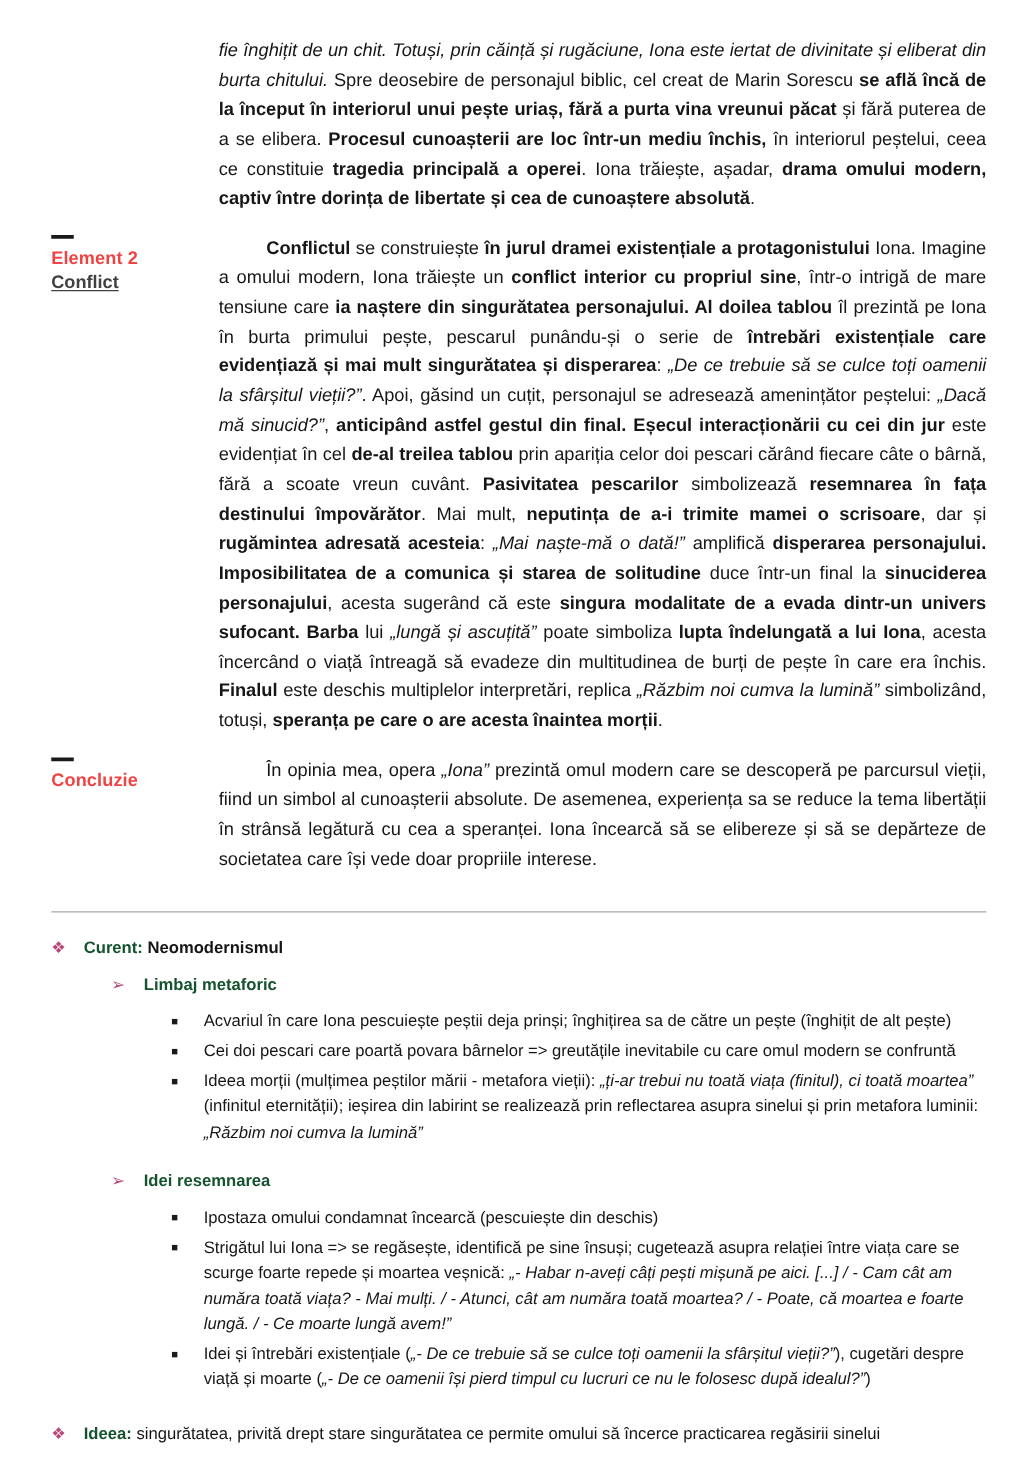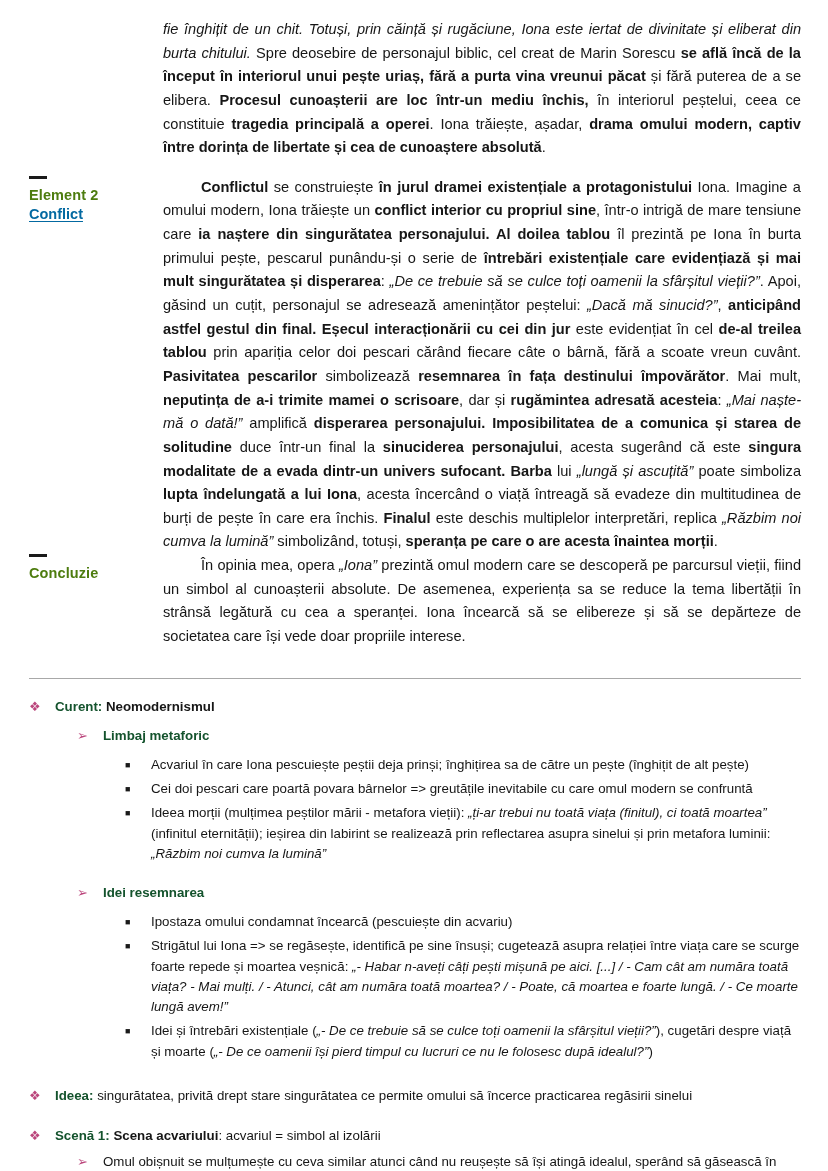--- a/index.html
+++ b/index.html
@@ -9,21 +9,21 @@
   }
   body {
     width: 828px;
     height: 1171px;
     font-family: "Liberation Sans", sans-serif;
     color: #111111;
     position: relative;
     overflow: hidden;
   }
 
-  .page { position: relative; width: 828px; height: 960px; padding: 4px; }
+  .page { position: relative; width: 828px; height: 960px; padding: 16px; }
 
   
   .essay {
     position: relative;
     padding-top: 14px;
   }
   .row {
     display: flex;
     align-items: flex-start;
   }
@@ -38,28 +38,28 @@
     padding-right: 23px;
   }
 
   .marker-dash {
     width: 18px;
     height: 3px;
     background: #1a1a1a;
     margin-bottom: 7px;
   }
   .margin-label-pink {
-    color: #4d7c0f;
+    color: #ef4444;
     font-weight: bold;
     font-size: 14.5px;
     line-height: 1.32;
     letter-spacing: .1px;
   }
   .margin-label-dark {
-    color: #0369a1;
+    color: #404040;
     font-weight: bold;
     font-size: 14.5px;
     line-height: 1.32;
     text-decoration: underline;
     text-underline-offset: 2px;
   }
 
   p.para {
     margin: 0 0 0 0;
     font-size: 14.6px;
@@ -128,21 +128,21 @@
         <div class="row" style="margin-top: 16px;">
           <div class="margin-col">
             <div class="marker-dash"></div>
             <div class="margin-label-pink">Element 2</div>
             <div class="margin-label-dark">Conflict</div>
           </div>
           <div class="body-col">
             <p class="para"><span class="indent"></span><strong>Conflictul</strong><span> se construiește </span><strong>în jurul dramei existențiale a protagonistului</strong><span> Iona. Imagine a omului modern, Iona trăiește un </span><strong>conflict interior cu propriul sine</strong><span>, într-o intrigă de mare tensiune care </span><strong>ia naștere din singurătatea personajului. Al doilea tablou</strong><span> îl prezintă pe Iona în burta primului pește, pescarul punându-și o serie de </span><strong>întrebări existențiale care evidențiază și mai mult singurătatea și disperarea</strong><span>: </span><em>„De ce trebuie să se culce toți oamenii la sfârșitul vieții?”</em><span>. Apoi, găsind un cuțit, personajul se adresează amenințător peștelui: </span><em>„Dacă mă sinucid?”</em><span>, </span><strong>anticipând astfel gestul din final. Eșecul interacționării cu cei din jur</strong><span> este evidențiat în cel </span><strong>de-al treilea tablou</strong><span> prin apariția celor doi pescari cărând fiecare câte o bârnă, fără a scoate vreun cuvânt. </span><strong>Pasivitatea pescarilor</strong><span> simbolizează </span><strong>resemnarea în fața destinului împovărător</strong><span>. Mai mult, </span><strong>neputința de a-i trimite mamei o scrisoare</strong><span>, dar și </span><strong>rugămintea adresată acesteia</strong><span>: </span><em>„Mai naște-mă o dată!”</em><span> amplifică </span><strong>disperarea personajului. Imposibilitatea de a comunica și starea de solitudine</strong><span> duce într-un final la </span><strong>sinuciderea personajului</strong><span>, acesta sugerând că este </span><strong>singura modalitate de a evada dintr-un univers sufocant. Barba</strong><span> lui </span><em>„lungă și ascuțită”</em><span> poate simboliza </span><strong>lupta îndelungată a lui Iona</strong><span>, acesta încercând o viață întreagă să evadeze din multitudinea de burți de pește în care era închis. </span><strong>Finalul</strong><span> este deschis multiplelor interpretări, replica </span><em>„Răzbim noi cumva la lumină”</em><span> simbolizând, totuși, </span><strong>speranța pe care o are acesta înaintea morții</strong><span>.</span></p>
           </div>
         </div>
-        <div class="row" style="">
+        <div class="row" style="margin-top: 16px;">
           <div class="margin-col">
             <div class="marker-dash"></div>
             <div class="margin-label-pink">Concluzie</div>
           </div>
           <div class="body-col">
             <p class="para"><span class="indent"></span><span>În opinia mea, opera </span><em>„Iona”</em><span> prezintă omul modern care se descoperă pe parcursul vieții, fiind un simbol al cunoașterii absolute. De asemenea, experiența sa se reduce la tema libertății în strânsă legătură cu cea a speranței. Iona încearcă să se elibereze și să se depărteze de societatea care își vede doar propriile interese.</span></p>
           </div>
         </div>
       </div>
   </div>
@@ -176,21 +176,21 @@
           <div class="btext"><span class="ul">Ideea morții</span><span> (mulțimea peștilor mării - </span><span class="ul">metafora vieții</span><span>): </span><em>„ți-ar trebui nu toată viața (</em><em class="ul">finitul</em><em>), ci toată moartea”</em><span> (</span><span class="ul">infinitul eternității</span><span>); </span><span class="ul">ieșirea din labirint</span><span> se realizează </span><span class="ul">prin reflectarea asupra sinelui</span><span> și </span><span class="ul">prin metafora luminii</span><span>: </span><em>„Răzbim noi cumva la lumină”</em></div>
         </div>
         <div style="height: 19px;"></div>
         <div class="bullet-row lvl2">
           <div class="bul arrow">➢</div>
           <div class="btext"><span class="pink">Idei resemnarea</span></div>
         </div>
         <div style="height: 9px;"></div>
         <div class="bullet-row lvl3">
           <div class="bul square">■</div>
-          <div class="btext"><span class="ul">Ipostaza omului condamnat încearcă</span><span> (pescuiește din acvariu)</span></div>
+          <div class="btext"><span class="ul">Ipostaza omului condamnat încearcă</span><span> (pescuiește din deschis)</span></div>
         </div>
         <div style="height: 4px;"></div>
         <div class="bullet-row lvl3">
           <div class="bul square">■</div>
           <div class="btext"><span class="ul">Strigătul lui Iona</span><span> =&gt; </span><span class="ul">se regăsește, identifică pe sine însuși; cugetează asupra relației între viața care se scurge foarte repede și moartea veșnică</span><span>: </span><em>„- Habar n-aveți câți pești mișună pe aici. [...] / - Cam cât am număra toată viața? - Mai mulți. / - Atunci, cât am număra toată moartea? / - Poate, că moartea e foarte lungă. / - Ce moarte lungă avem!”</em></div>
         </div>
         <div style="height: 4px;"></div>
         <div class="bullet-row lvl3">
           <div class="bul square">■</div>
           <div class="btext"><span class="ul">Idei și întrebări existențiale</span><span> (</span><em>„- De ce trebuie să se culce toți oamenii la sfârșitul vieții?”</em><span>), </span><span class="ul">cugetări despre viață și moarte</span><span> (</span><em>„- De ce oamenii își pierd timpul cu lucruri ce nu le folosesc după idealul?”</em><span>)</span></div>

